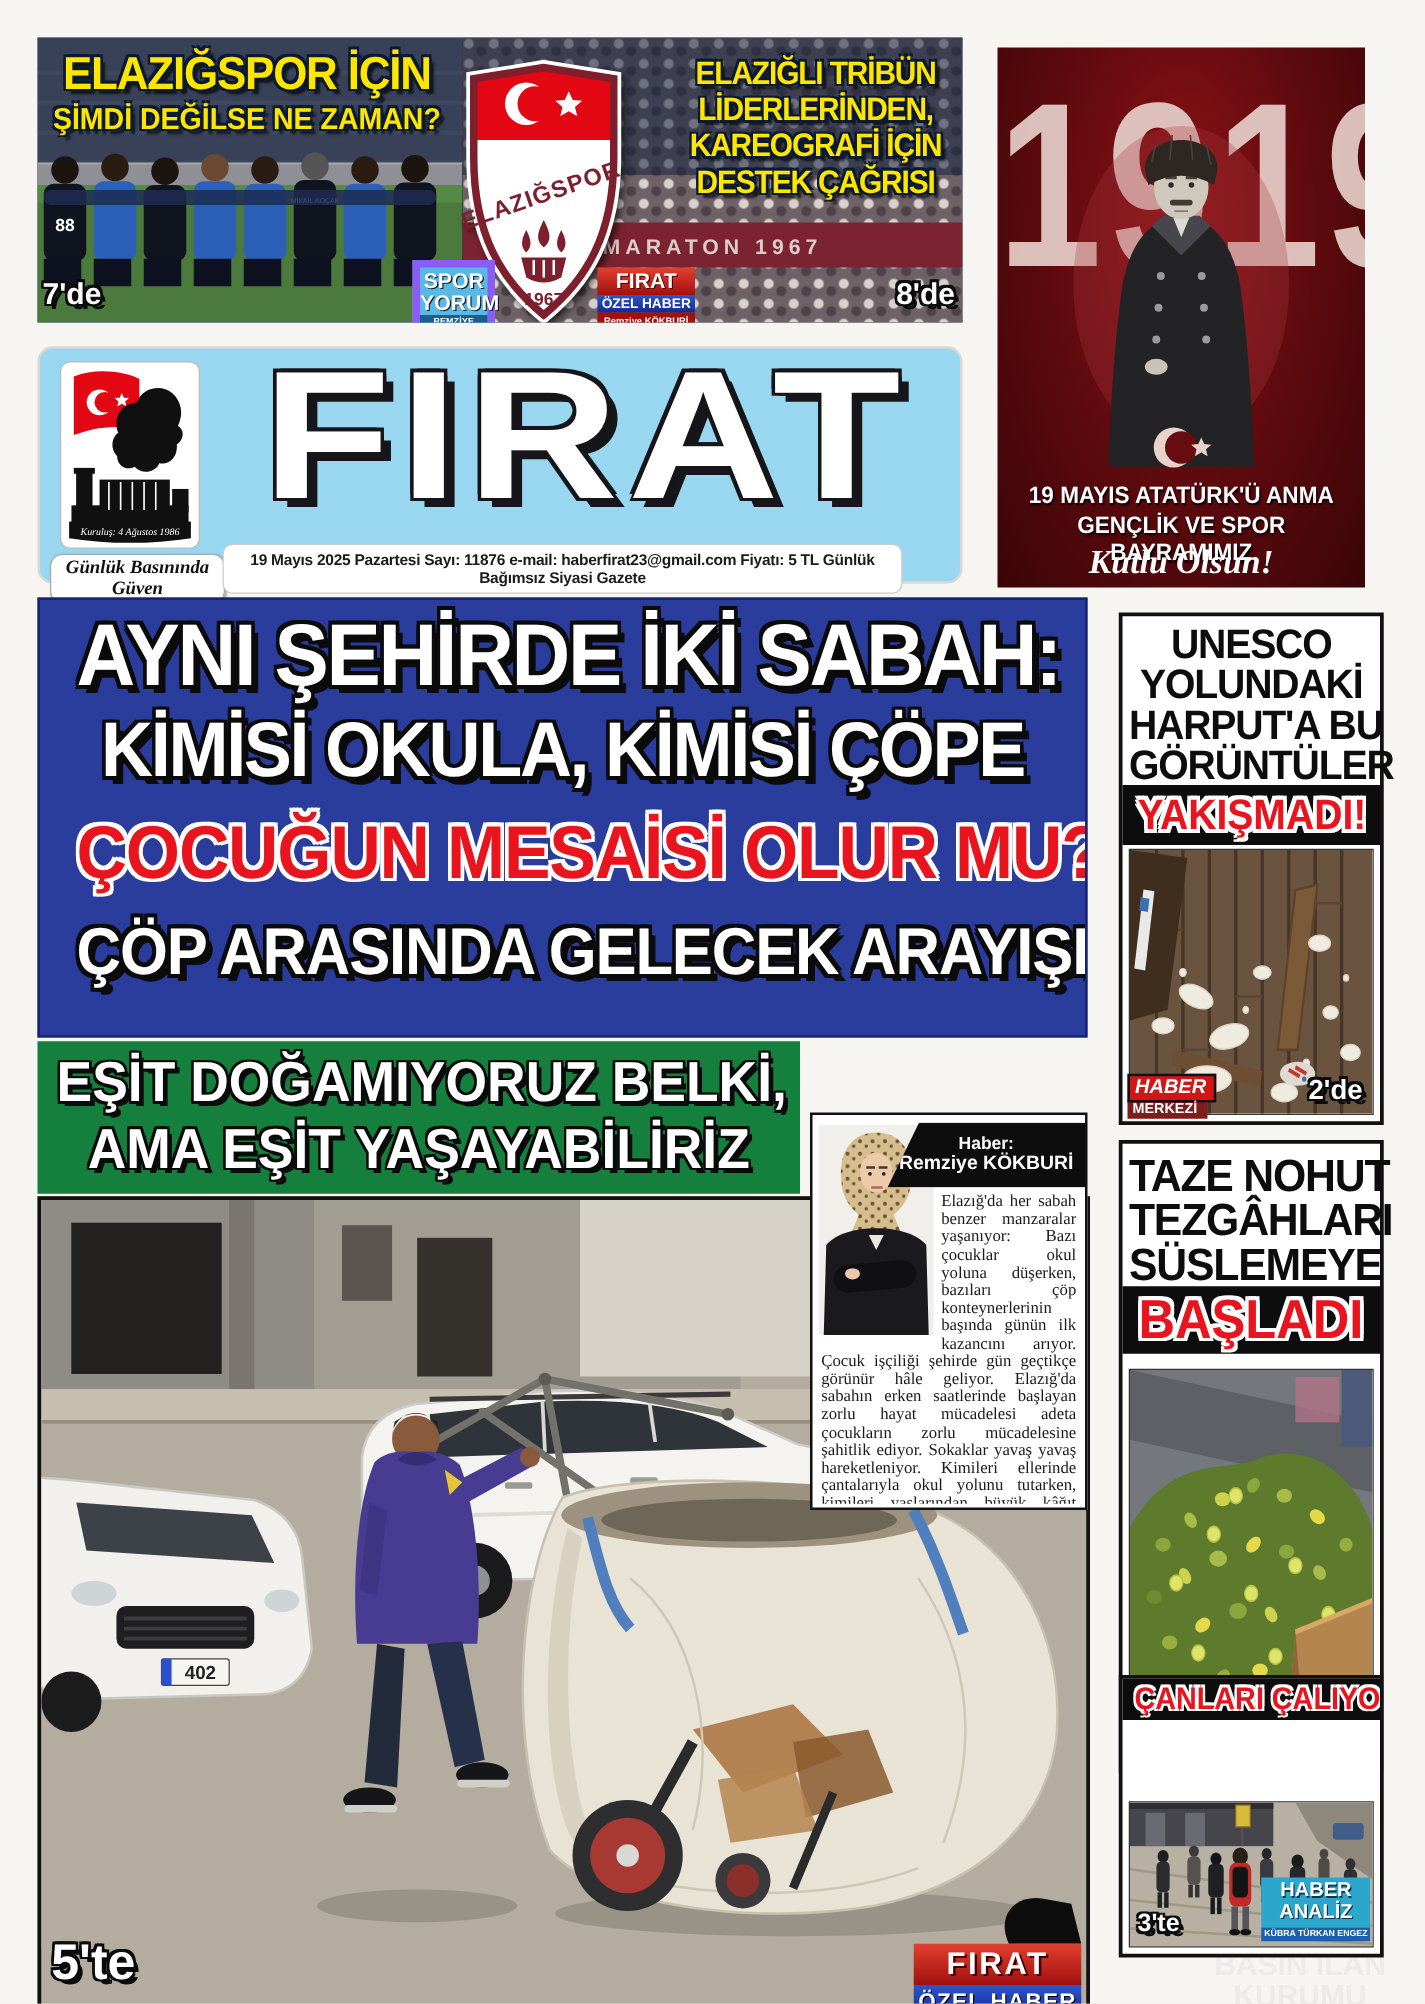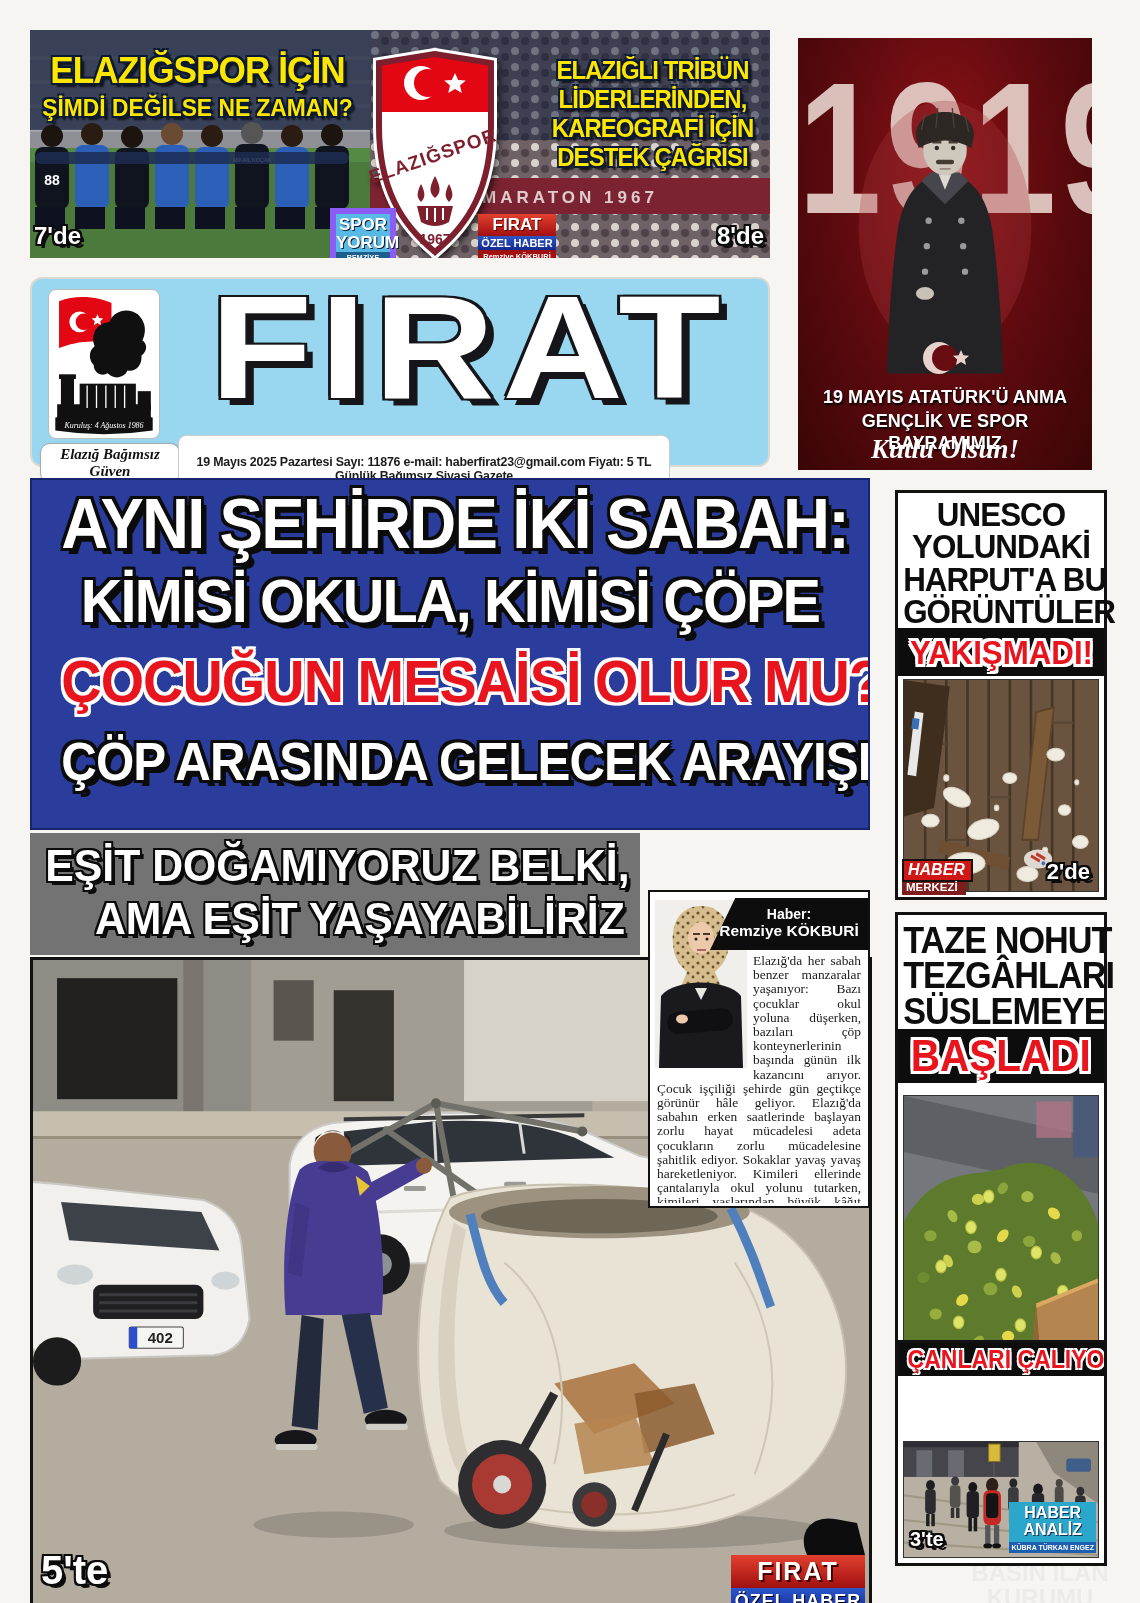--- a/index.html
+++ b/index.html
@@ -8,21 +8,21 @@
   .abs { position:absolute; }
   .wm { position:absolute; width:160px; text-align:center; font-weight:bold; color:#2f3f55; opacity:.05;
         font-size:24px; line-height:1.05; z-index:1; pointer-events:none; }
   
   .obk { text-shadow:-3px -3px 0 #0b0b0b,3px -3px 0 #0b0b0b,-3px 3px 0 #0b0b0b,3px 3px 0 #0b0b0b,
          -3px 0 0 #0b0b0b,3px 0 0 #0b0b0b,0 -3px 0 #0b0b0b,0 3px 0 #0b0b0b,6px 6px 0 #0b0b0b; }
   .obk2 { text-shadow:-2px -2px 0 #0b0b0b,2px -2px 0 #0b0b0b,-2px 2px 0 #0b0b0b,2px 2px 0 #0b0b0b,
           -2px 0 0 #0b0b0b,2px 0 0 #0b0b0b,0 -2px 0 #0b0b0b,0 2px 0 #0b0b0b,4px 4px 0 #0b0b0b; }
   .owt { text-shadow:-3px -3px 0 #fff,3px -3px 0 #fff,-3px 3px 0 #fff,3px 3px 0 #fff,
          -3px 0 0 #fff,3px 0 0 #fff,0 -3px 0 #fff,0 3px 0 #fff; }
-  .oyl { text-shadow:-2px -2px 0 #0a1a33,2px -2px 0 #0a1a33,-2px 2px 0 #0a1a33,2px 2px 0 #0a1a33,4px 4px 2px rgba(0,0,0,.7);margin-top:12px; }
+  .oyl { text-shadow:-2px -2px 0 #0a1a33,2px -2px 0 #0a1a33,-2px 2px 0 #0a1a33,2px 2px 0 #0a1a33,4px 4px 2px rgba(0,0,0,.7); }
 
   
   .top-strip { left:30px; top:30px; width:740px; height:228px; background:#15223d; z-index:2; overflow:hidden; }
   .ts-head-l { left:0; top:8px; width:335px; text-align:center; color:#ffe600; font-weight:bold; z-index:4; }
   .ts-head-l .l1 { font-size:37px; letter-spacing:-1px; transform:scaleX(.95); }
   .ts-head-l .l2 { font-size:24px; margin-top:2px; transform:scaleX(.95); }
   .ts-head-r { left:505px; top:14px; width:235px; text-align:center; color:#ffe600; font-weight:bold; z-index:4; }
   .ts-head-r div { font-size:26px; line-height:1.12; transform:scaleX(.92); letter-spacing:-1px; }
   .badge-spor { left:300px; top:178px; width:66px; background:#58b9e4; border:6px solid #8b5cf6; z-index:5;
                 text-align:center; color:#fff; font-weight:bold; }
@@ -50,34 +50,34 @@
   .masthead { left:30px; top:277px; width:740px; height:190px; background:#98d7ef; border-radius:12px;
               border:2px solid #d8d8d4; z-index:2; }
   .logo-box { position:absolute; left:16px; top:10px; width:112px; height:150px; background:#fff; border-radius:8px;
               border:1px solid #bbb; overflow:hidden; }
   .tagline { position:absolute; left:8px; top:164px; width:140px; background:#fff; border:1px solid #aaa; border-radius:10px;
              text-align:center; font-family:"Liberation Serif", serif; font-style:italic; font-weight:bold; font-size:15px;
              color:#111; padding:2px 0; box-shadow:1px 1px 2px rgba(0,0,0,.3); }
   .mh-title { position:absolute; left:140px; top:-4px; width:594px; text-align:center; font-size:178px; font-weight:bold;
               color:#fff; letter-spacing:8px; line-height:1; transform:scaleX(.94) scaleY(.82); transform-origin:top center;
               text-shadow:-3px -3px 0 #15151a,3px -3px 0 #15151a,-3px 3px 0 #15151a,3px 3px 0 #15151a,9px 9px 0 #15151a; }
-  .dateline { position:absolute; left:146px; top:156px; width:492px; background:#fff; border-radius:8px; border:1px solid #ccc;
-              text-align:center; font-size:12.4px; font-weight:bold; color:#1b1b1b; padding:19px 0; letter-spacing:-.2px; }
+  .dateline { position:absolute; left:146px; top:156px; width:544px; background:#fff; border-radius:8px; border:1px solid #ccc;
+              text-align:center; font-size:12.4px; font-weight:bold; color:#1b1b1b; padding:5px 0; letter-spacing:-.2px; }
 
   
   .lead { left:30px; top:478px; width:840px; height:352px; background:#2a3c9c; border:2px solid #18246e; z-index:2;
           text-align:center; overflow:hidden; }
   .lead div { font-weight:bold; white-space:nowrap; transform:scaleX(.93); line-height:1.04; }
   .ld1 { font-size:70px; color:#fff; margin-top:8px; letter-spacing:-2px; }
   .ld2 { font-size:62px; color:#fff; margin-top:8px; letter-spacing:-2px; }
   .ld3 { font-size:60px; color:#e8151e; margin-top:18px; letter-spacing:-1px; }
   .ld4 { font-size:53px; color:#fff; margin-top:20px; letter-spacing:-1px; }
 
   
-  .banner { left:30px; top:833px; width:610px; height:122px; background:#737373; z-index:3; text-align:right; overflow:hidden; }
+  .banner { left:30px; top:833px; width:610px; height:122px; background:#15803d; z-index:3; text-align:center; overflow:hidden; }
   .banner div { font-size:45px; font-weight:bold; color:#fff; white-space:nowrap; transform:scaleX(.95); line-height:1.18; }
   .banner .b1 { margin-top:6px; }
 
   
   .artbox { left:648px; top:878px; width:222px; height:318px; background:#fff; border:2px solid #111; z-index:5; overflow:hidden;margin-top:12px; }
   .byline { position:absolute; right:0; top:6px; width:158px; height:52px; background:#0d0d0d; color:#fff; text-align:center;
             clip-path:polygon(16% 0, 100% 0, 100% 100%, 0 100%); font-weight:bold; z-index:2; }
   .byline .bl { font-size:14px; margin-top:8px; }
   .byline .bn { font-size:15.5px; }
   .aphoto { position:absolute; left:3px; top:8px; width:96px; height:168px; z-index:1; }
@@ -310,21 +310,21 @@
             <line x1="38" y1="102" x2="38" y2="126"></line>
             <line x1="48" y1="102" x2="48" y2="126"></line>
             <line x1="58" y1="102" x2="58" y2="126"></line>
             <line x1="68" y1="102" x2="68" y2="126"></line>
             <line x1="78" y1="102" x2="78" y2="126"></line>
           </g>
         <path d="M4,136 Q56,128 108,136 L108,150 Q56,158 4,150 Z" fill="#101010"></path>
         <text x="56" y="147" text-anchor="middle" font-size="8.5" font-style="italic" fill="#fff" font-family="Liberation Serif, serif">Kuruluş: 4 Ağustos 1986</text>
       </svg>
     </div>
-    <div class="tagline">Elazığ Bağımsız Güven</div>
+    <div class="tagline">Günlük Basınında Güven</div>
     <div class="mh-title">FIRAT</div>
     <div class="dateline">19 Mayıs 2025 Pazartesi Sayı: 11876 e-mail: haberfirat23@gmail.com Fiyatı: 5 TL Günlük Bağımsız Siyasi Gazete</div>
   </section>
 
   <section class="abs lead">
     <div class="ld1 obk">AYNI ŞEHİRDE İKİ SABAH:</div>
     <div class="ld2 obk">KİMİSİ OKULA, KİMİSİ ÇÖPE</div>
     <div class="ld3 owt">ÇOCUĞUN MESAİSİ OLUR MU?</div>
     <div class="ld4 obk">ÇÖP ARASINDA GELECEK ARAYIŞI</div>
   </section>

